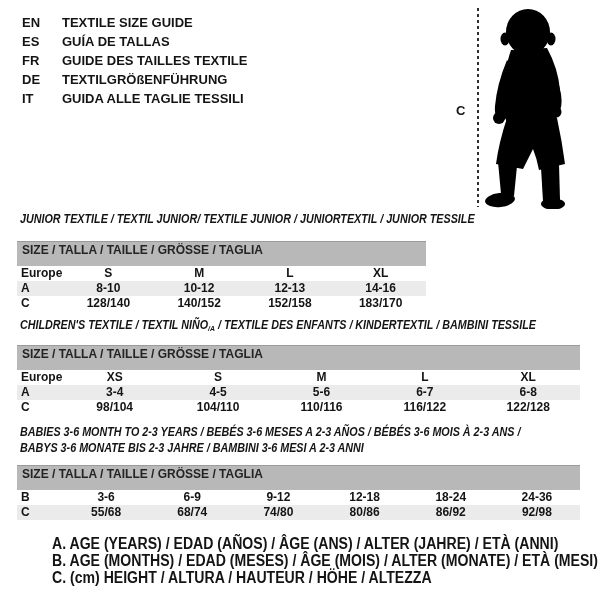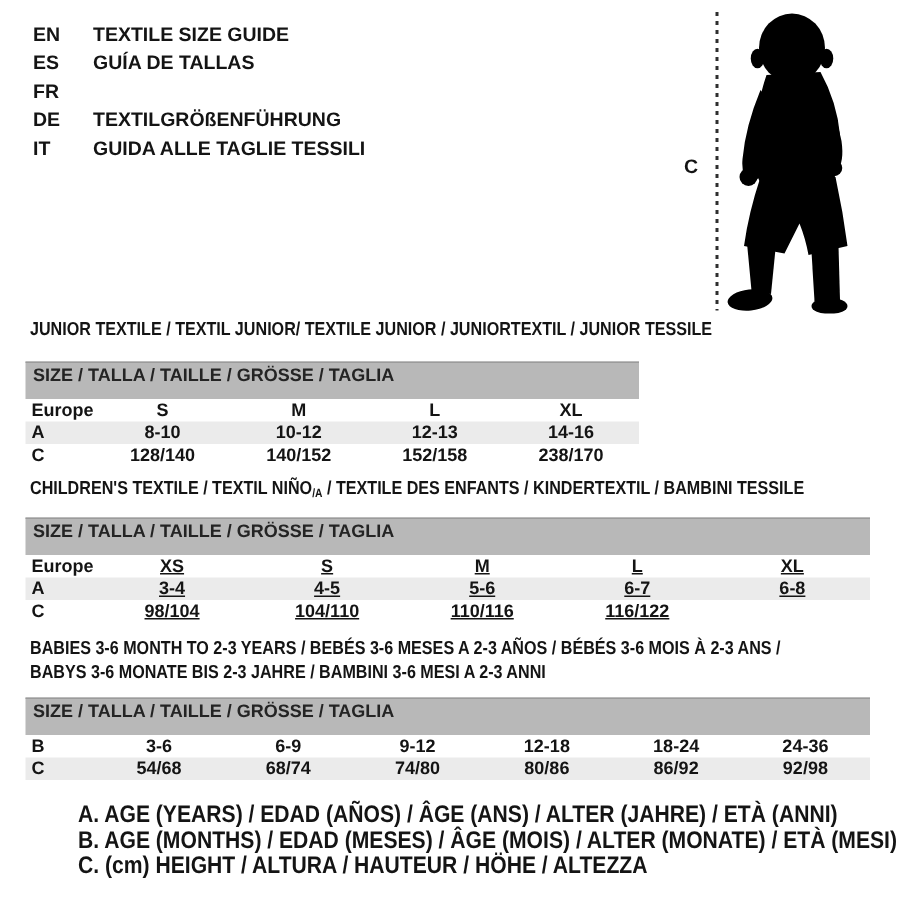--- a/index.html
+++ b/index.html
@@ -18,38 +18,38 @@
   .lang-row { display:flex; height:19px; line-height:19px; font-size:13px; }
   .lang-code { width:40px; }
 
   
   .measure-line { position:absolute; left:477px; top:8px; width:2px; height:199px;
     background:repeating-linear-gradient(to bottom,#2e2e2e 0 3px,transparent 3px 6px); }
   .measure-c { position:absolute; left:456px; top:103px; font-size:13px; }
   .baby-svg { position:absolute; left:483px; top:4px; }
 
   
-  .sec-title { position:absolute; left:20px; font-size:12.5px; line-height:16px; }
+  .sec-title { position:absolute; left:20px; font-size:12.5px; line-height:16px;font-style:italic; }
   .t1-title { top:211px; }
   .t2-title { top:317px; }
   .t3-title { top:424px; }
   .tsub { font-size:8px; vertical-align:-2px; }
 
   
   .tbl { position:absolute; left:17px; font-size:12px; }
   .tbl-t1 { top:241px; width:409px; }
   .tbl-t2 { top:345px; width:563px; }
   .tbl-t3 { top:465px; width:563px; }
   .tbl-bar { height:25px; line-height:16px; background:#b8b8b8; border-top:1px solid #9b9b9b;
     box-sizing:border-box; padding-left:5px; color:#242424; }
   .trow { display:flex; height:15px; line-height:15px; }
   .trow.alt { background:#ebebeb; }
   .tc-label { width:46px; padding-left:4px; box-sizing:border-box; }
   .t1c { width:90.75px; text-align:center; }
-  .t2c { width:103.4px; text-align:center;text-decoration:underline; }
+  .t2c { width:103.4px; text-align:center; }
   .t3c { width:86.2px; text-align:center; }
 
   
   .legend { position:absolute; left:20px; top:535px; font-size:16px;margin-left:32px; }
   .legend-row { height:17px; line-height:17px; }
 </style>
 </head>
 <body>
 
 <div class="canvas">
@@ -58,20 +58,21 @@
     <div class="lang-row">
       <span class="lang-code">EN</span>
       <span class="lang-label">TEXTILE SIZE GUIDE</span>
     </div>
     <div class="lang-row">
       <span class="lang-code">ES</span>
       <span class="lang-label">GUÍA DE TALLAS</span>
     </div>
     <div class="lang-row">
       <span class="lang-code">FR</span>
+      <span class="lang-label">GUIDE DES TAILLES TEXTILE</span>
     </div>
     <div class="lang-row">
       <span class="lang-code">DE</span>
       <span class="lang-label">TEXTILGRÖßENFÜHRUNG</span>
     </div>
     <div class="lang-row">
       <span class="lang-code">IT</span>
       <span class="lang-label">GUIDA ALLE TAGLIE TESSILI</span>
     </div>
   </div>
@@ -113,21 +114,21 @@
       <div class="t1c">8-10</div>
       <div class="t1c">10-12</div>
       <div class="t1c">12-13</div>
       <div class="t1c">14-16</div>
     </div>
     <div class="trow">
       <div class="tc-label">C</div>
       <div class="t1c">128/140</div>
       <div class="t1c">140/152</div>
       <div class="t1c">152/158</div>
-      <div class="t1c">238/170</div>
+      <div class="t1c">183/170</div>
     </div>
   </div>
 
   <div class="sec-title t2-title">
     <span class="cnd"><span>CHILDREN'S TEXTILE / TEXTIL NIÑO</span><span class="tsub">/A</span><span> / TEXTILE DES ENFANTS / KINDERTEXTIL / BAMBINI TESSILE</span></span>
   </div>
   <div class="tbl tbl-t2">
     <div class="tbl-bar">
       <span>SIZE / TALLA / TAILLE / GRÖSSE / TAGLIA</span>
     </div>
@@ -146,20 +147,21 @@
       <div class="t2c">5-6</div>
       <div class="t2c">6-7</div>
       <div class="t2c">6-8</div>
     </div>
     <div class="trow">
       <div class="tc-label">C</div>
       <div class="t2c">98/104</div>
       <div class="t2c">104/110</div>
       <div class="t2c">110/116</div>
       <div class="t2c">116/122</div>
+      <div class="t2c">122/128</div>
     </div>
   </div>
 
   <div class="sec-title t3-title">
     <span class="cnd">BABIES 3-6 MONTH TO 2-3 YEARS / BEBÉS 3-6 MESES A 2-3 AÑOS / BÉBÉS 3-6 MOIS À 2-3 ANS /</span><br>
     <span class="cnd">BABYS 3-6 MONATE BIS 2-3 JAHRE / BAMBINI 3-6 MESI A 2-3 ANNI</span>
   </div>
   <div class="tbl tbl-t3">
     <div class="tbl-bar">
       <span>SIZE / TALLA / TAILLE / GRÖSSE / TAGLIA</span>
@@ -168,21 +170,21 @@
       <div class="tc-label">B</div>
       <div class="t3c">3-6</div>
       <div class="t3c">6-9</div>
       <div class="t3c">9-12</div>
       <div class="t3c">12-18</div>
       <div class="t3c">18-24</div>
       <div class="t3c">24-36</div>
     </div>
     <div class="trow alt">
       <div class="tc-label">C</div>
-      <div class="t3c">54/68</div>
+      <div class="t3c">55/68</div>
       <div class="t3c">68/74</div>
       <div class="t3c">74/80</div>
       <div class="t3c">80/86</div>
       <div class="t3c">86/92</div>
       <div class="t3c">92/98</div>
     </div>
   </div>
 
   <div class="legend">
     <div class="legend-row">

